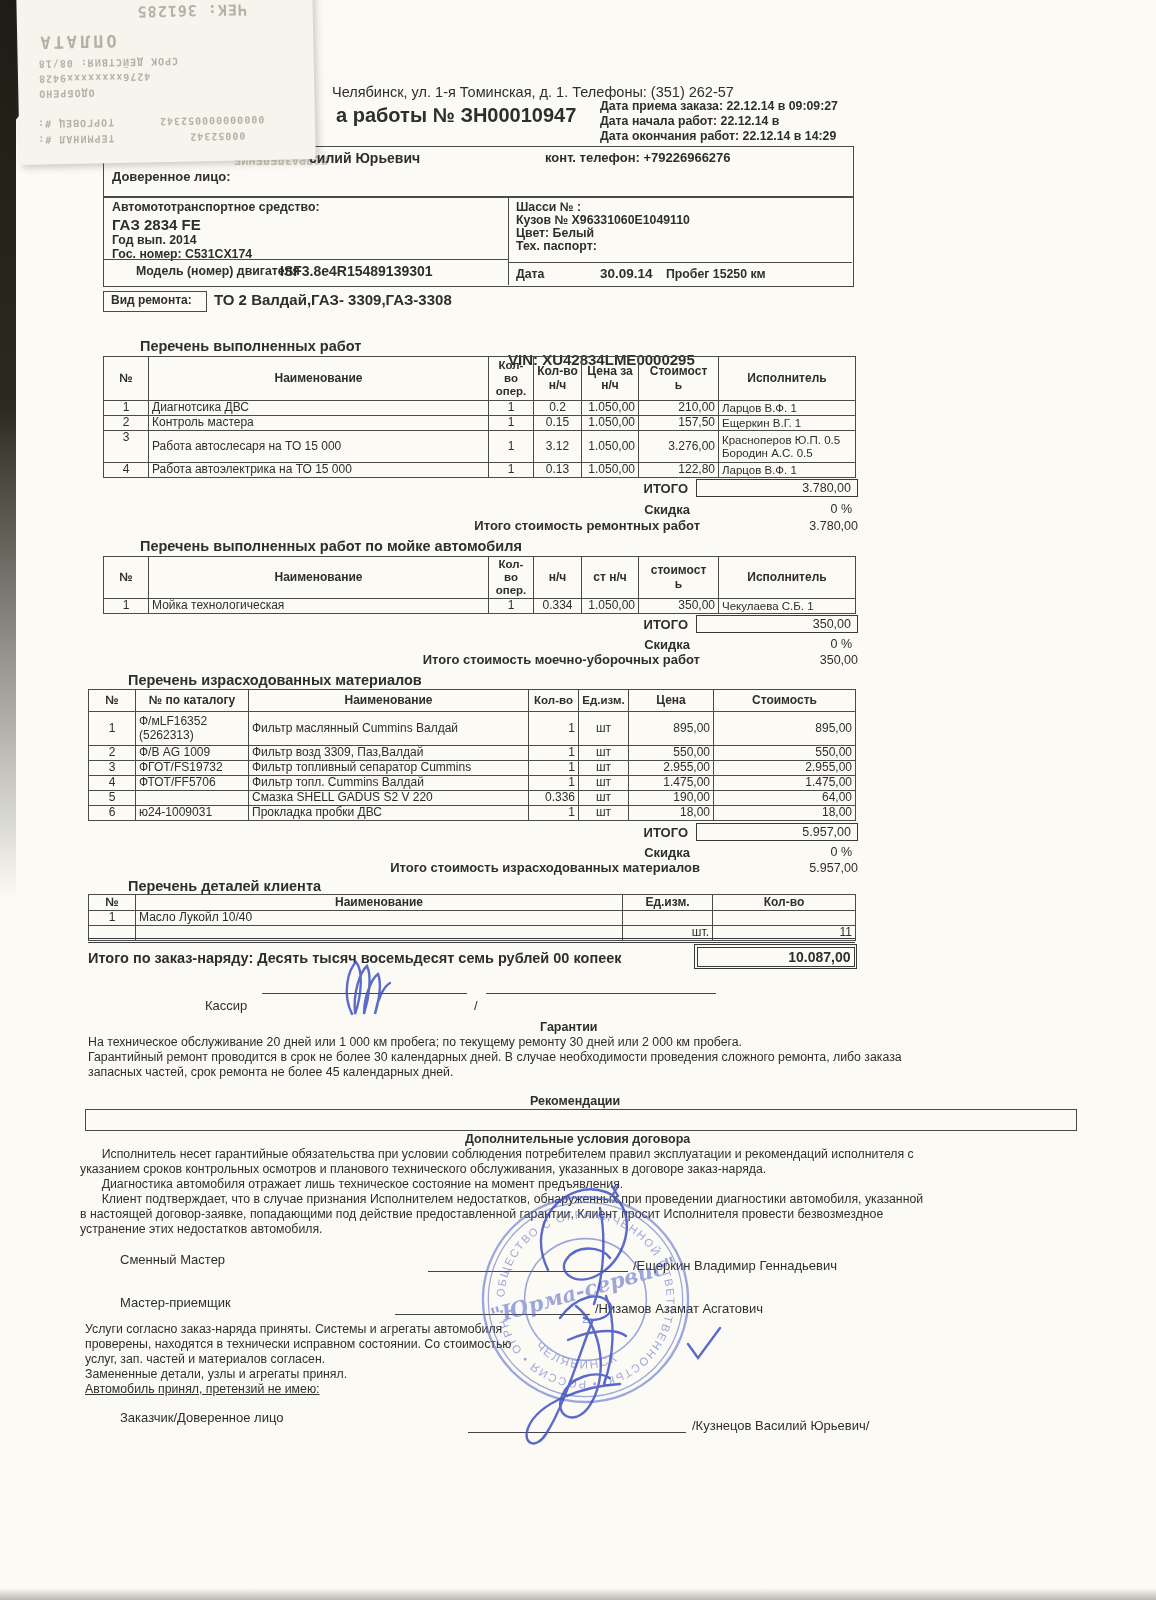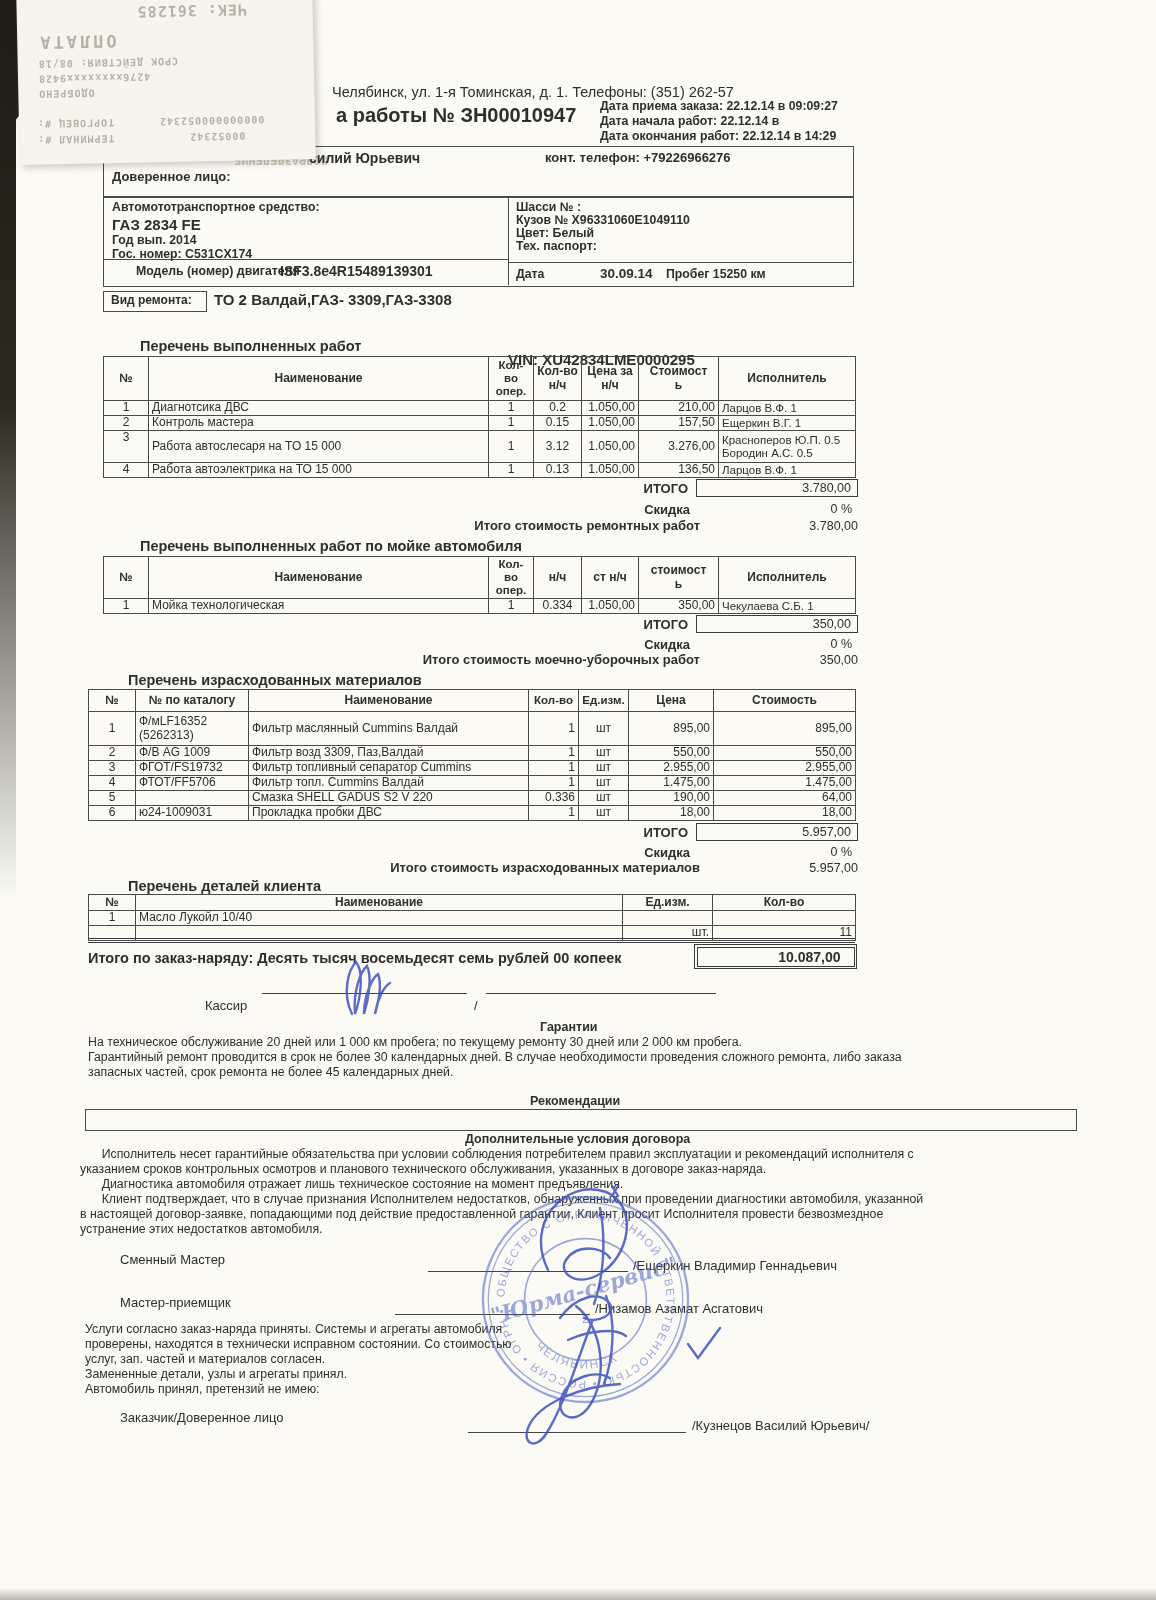--- a/index.html
+++ b/index.html
@@ -38,21 +38,21 @@
   .sec-head{font-weight:bold;font-size:14.5px;}
   .trow{position:absolute;display:flex;align-items:center;justify-content:flex-end;gap:8px;}
   .tlabel{font-weight:bold;font-size:13px;margin-left:23px;}
   .tbox{border:1.5px solid #3a3a3a;width:148px;text-align:right;padding:1px 6px;font-size:12.5px;}
   .tval{width:148px;text-align:right;padding:1px 6px;font-size:12.5px;}
   .tfinal{font-weight:bold;font-size:13px;margin-right:72px;}
   .tfinalval{width:78px;text-align:right;font-size:12.5px;}
 
   .dbl-rule{border-top:1.5px solid #3a3a3a;border-bottom:1.5px solid #3a3a3a;height:3px;}
   .dbox{border:1px solid #3a3a3a;padding:1.5px;}
-  .dbox>div{border:1px solid #3a3a3a;text-align:right;font-weight:bold;font-size:14px;padding:1px 13px;}
+  .dbox>div{border:1px solid #3a3a3a;text-align:right;font-weight:bold;font-size:14px;padding:1px 3px;}
 
   .sigline{position:absolute;border-bottom:1.5px solid #444;}
   .smalltext{font-size:12.3px;line-height:15.3px;}
 
   #stamp{opacity:.55;}
   #ink{pointer-events:none;}
 </style>
 </head>
 <body>
 
@@ -151,21 +151,21 @@
       <td class="r">3.276,00</td>
       <td class="l exe pre">Красноперов Ю.П. 0.5
 Бородин А.С. 0.5</td>
     </tr>
     <tr style="height:15px">
       <td class="c">4</td>
       <td class="l">Работа автоэлектрика на ТО 15 000</td>
       <td class="c">1</td>
       <td class="c">0.13</td>
       <td class="r">1.050,00</td>
-      <td class="r">136,50</td>
+      <td class="r">122,80</td>
       <td class="l exe">Ларцов В.Ф. 1</td>
     </tr>
   </tbody>
     </table>
   <div class="trow" style="left:103px;top:479px;width:755px;">
     <span class="tlabel">ИТОГО</span>
     <span class="tbox">3.780,00</span>
   </div>
   <div class="trow" style="left:103px;top:501px;width:755px;">
     <span class="tlabel">Скидка</span>
@@ -376,21 +376,21 @@
   <div class="abs nowrap" style="left:633px;top:1258px;font-size:13px;">/Ещеркин Владимир Геннадьевич</div>
 
   <div class="abs nowrap" style="left:120px;top:1295px;font-size:13px;">Мастер-приемщик</div>
   <div class="sigline" style="left:395px;top:1314px;width:195px;"></div>
   <div class="abs nowrap" style="left:595px;top:1301px;font-size:13px;">/Низамов Азамат Асгатович</div>
 
   <div class="abs smalltext nowrap" style="left:85px;top:1322px;">Услуги согласно заказ-наряда приняты. Системы и агрегаты автомобиля</div>
   <div class="abs smalltext nowrap" style="left:85px;top:1337px;">проверены, находятся в технически исправном состоянии. Со стоимостью</div>
   <div class="abs smalltext nowrap" style="left:85px;top:1352px;">услуг, зап. частей и материалов согласен.</div>
   <div class="abs smalltext nowrap" style="left:85px;top:1367px;">Замененные детали, узлы и агрегаты принял.</div>
-  <div class="abs smalltext nowrap" style="left:85px;top:1382px;">Автомобиль принял, претензий не имею:</div>
+  <div class="abs smalltext nowrap" style="left:85px;top:1382px;text-decoration:underline;">Автомобиль принял, претензий не имею:</div>
 
   <div class="abs nowrap" style="left:120px;top:1410px;font-size:13px;">Заказчик/Доверенное лицо</div>
   <div class="sigline" style="left:468px;top:1432px;width:218px;"></div>
   <div class="abs nowrap" style="left:692px;top:1418px;font-size:13px;">/Кузнецов Василий Юрьевич/</div>
 
   <svg id="stamp" class="abs" style="left:468px;top:1182px;" width="235" height="235" viewBox="0 0 220 220">
     <g fill="none" stroke="#5063c4" stroke-width="2.2">
       <circle cx="110" cy="110" r="96"></circle>
       <circle cx="110" cy="110" r="91" stroke-width="1.2"></circle>
       <circle cx="110" cy="110" r="57" stroke-width="1.5"></circle>

